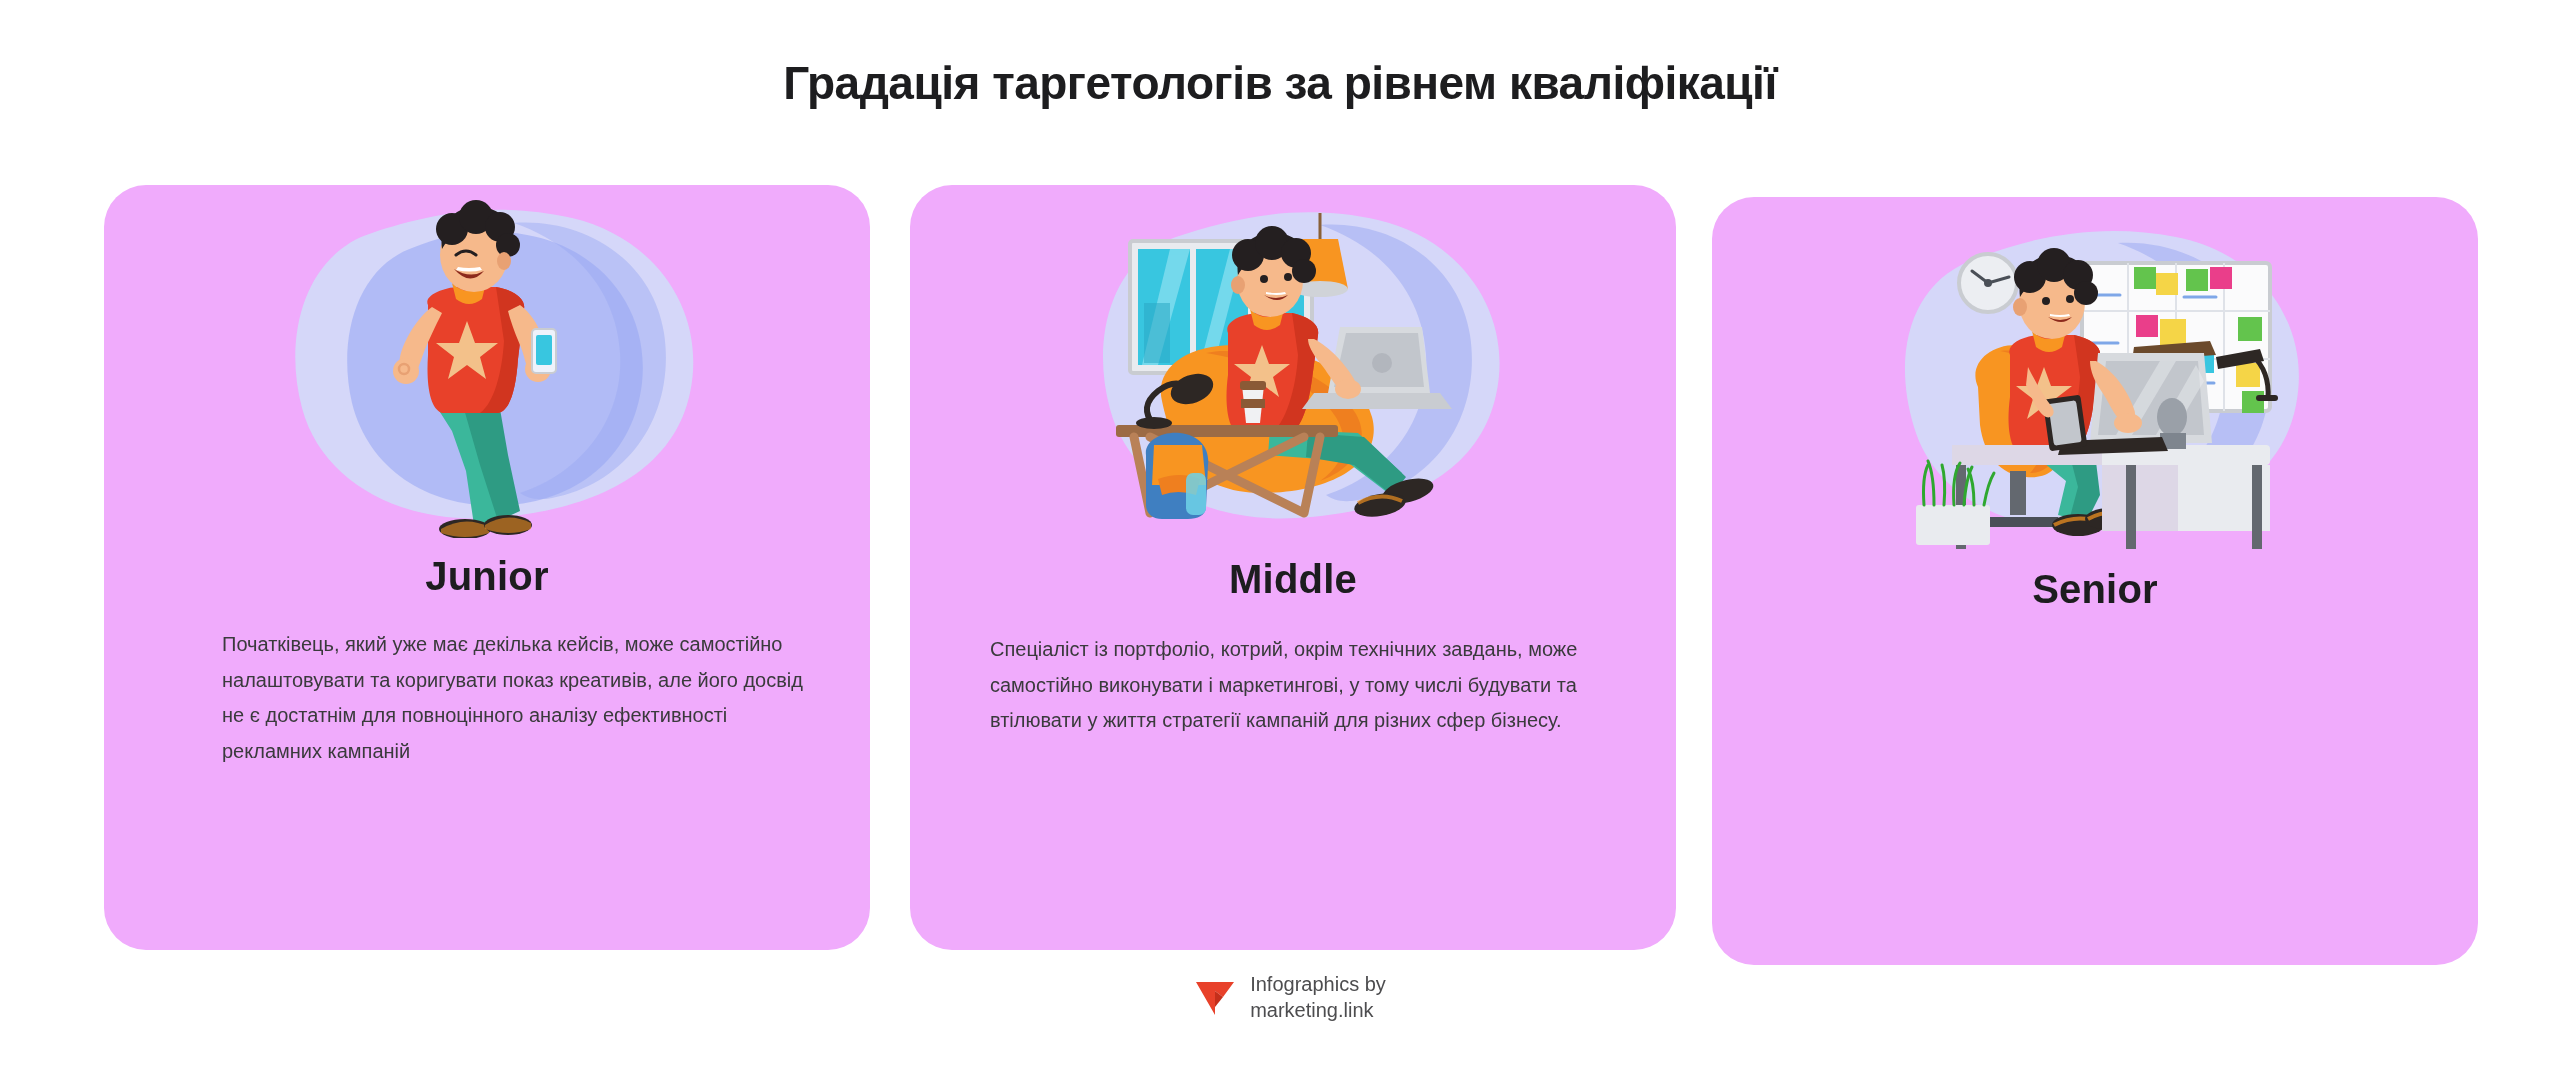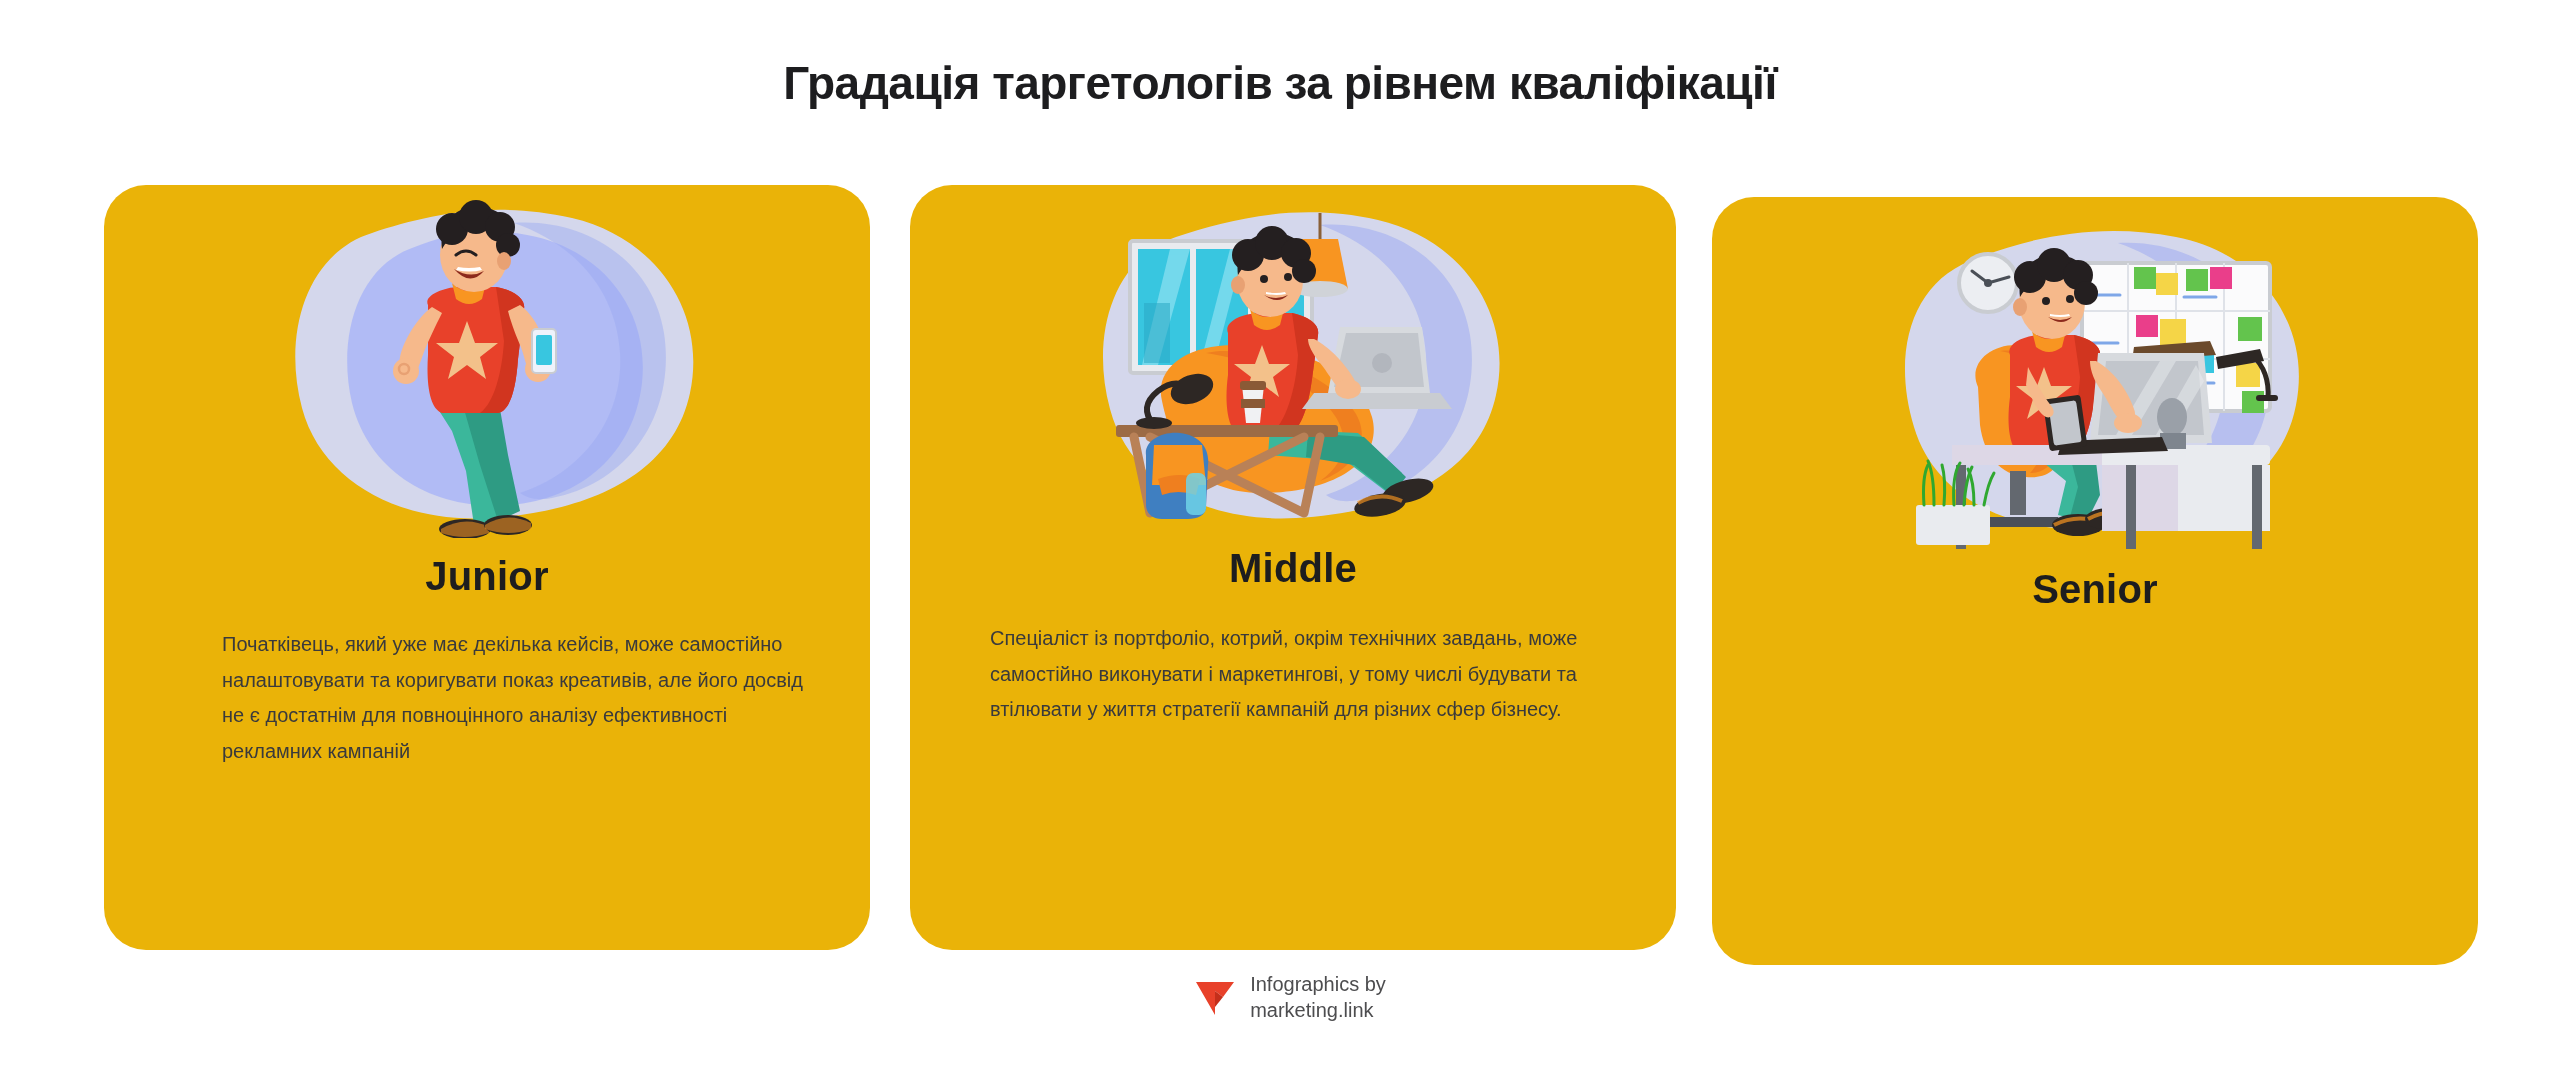--- a/index.html
+++ b/index.html
@@ -41,21 +41,21 @@
   .cards {
     position: absolute;
     top: 0;
     left: 0;
     width: 2560px;
     height: 1087px;
   }
 
   .card {
     position: absolute;
-    background: #eab308;
+    background: #f0abfc;
     border-radius: 42px;
     overflow: hidden;
   }
   .card--junior { left: 104px;  top: 185px; width: 766px;  height: 765px; }
   .card--middle { left: 910px;  top: 185px; width: 766px;  height: 765px; }
   .card--senior { left: 1712px; top: 197px; width: 766px;  height: 768px; }
 
   .card-illustration {
     position: relative;
     width: 100%;
@@ -72,21 +72,21 @@
 
   .card-heading {
     text-align: center;
     font-size: 40px;
     font-weight: 700;
     color: #1d1d1f;
     margin: 0;
     letter-spacing: 0.2px;
   }
   .card--junior .card-heading { margin-top: 16px; }
-  .card--middle .card-heading { margin-top: 8px; }
+  .card--middle .card-heading { margin-top: 19px; }
   .card--senior .card-heading { margin-top: 17px; }
 
   .card-body {
     font-size: 20px;
     line-height: 1.78;
     color: #3a3a3c;
     margin: 0;
     padding: 0 58px;
     text-align: left;
   }

